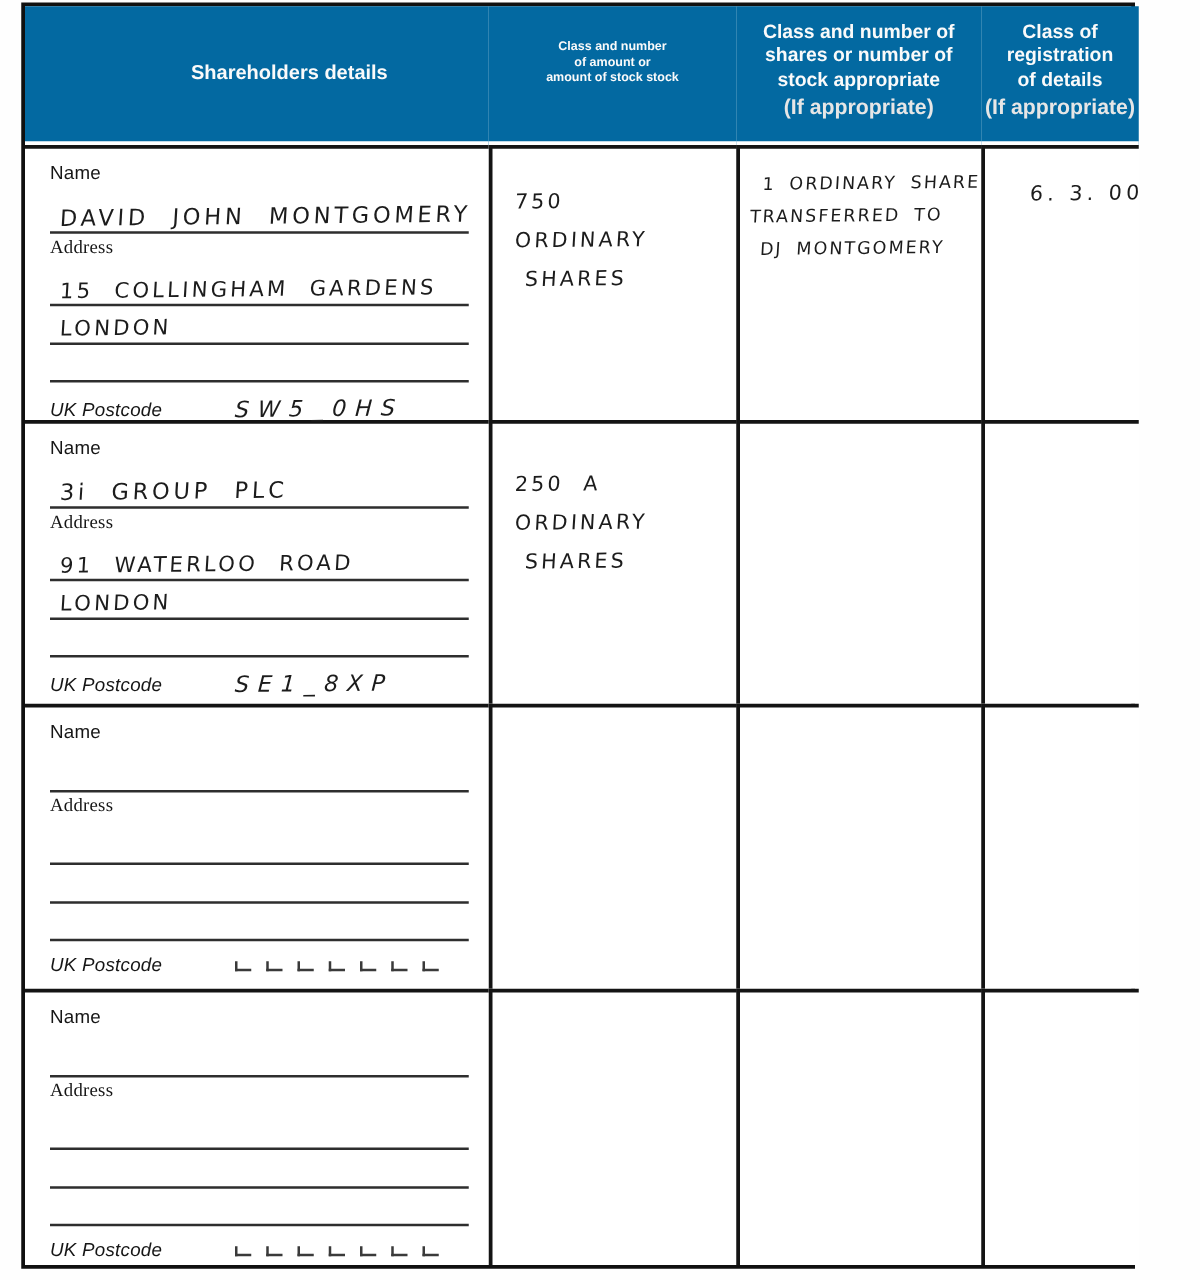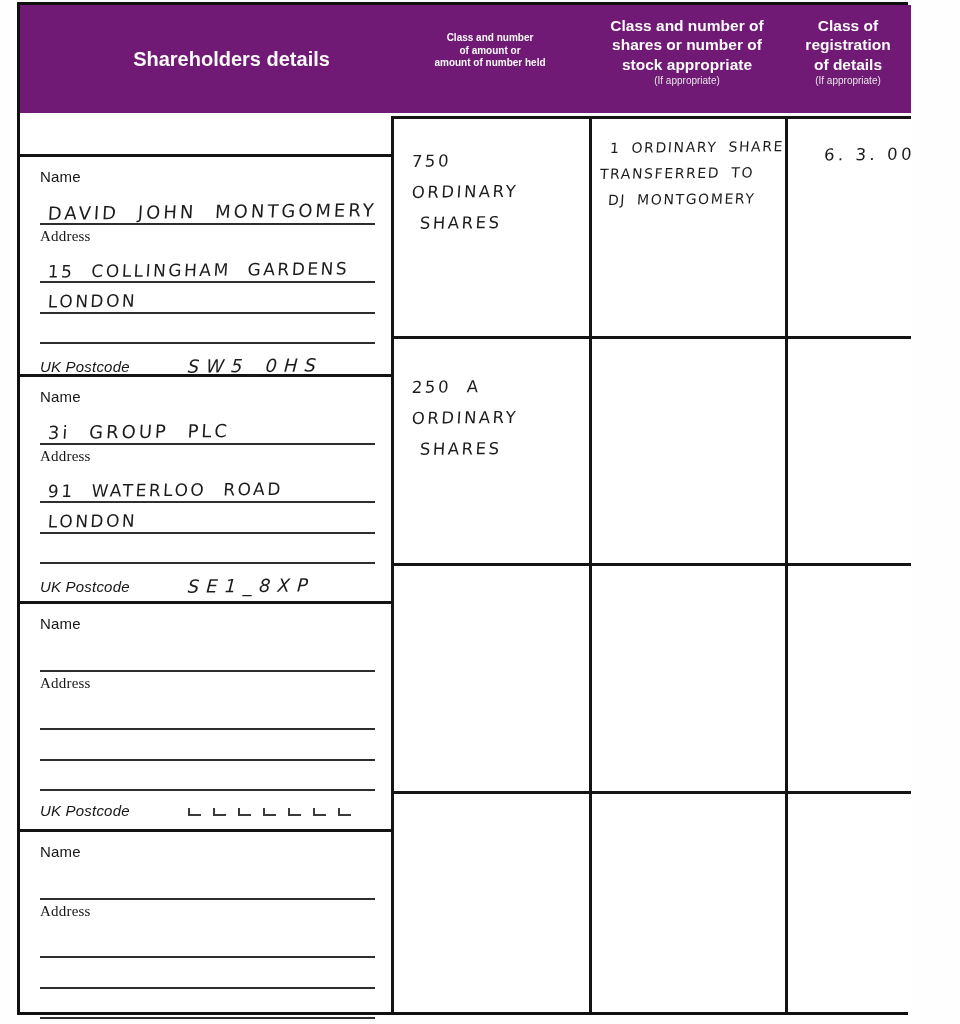--- a/index.html
+++ b/index.html
@@ -18,36 +18,36 @@
     top: 2px;
     width: 891px;
     display: grid;
     grid-template-columns: 371px 198px 196px 126px;
     grid-template-rows: 111px 220px 227px 228px 221px;
     border: 3px solid #101010;
     background: #ffffff;
   }
   
   .hc {
-    background: #701a75;
+    background: #0369a1;
     color: #fafafa;
     border-bottom: 3px solid #ffffff;
     font-weight: bold;
     text-align: center;
     line-height: 1.25;
     overflow: hidden;
   }
-  .hc.c0 { display: flex; align-items: center; justify-content: center; padding-left: 52px; font-size: 20px; }
+  .hc.c0 { display: flex; align-items: center; justify-content: center; padding-left: 52px; font-size: 16px; }
   .hc.c1 { padding-top: 27px; font-size: 10px; }
   .hc.c2 { padding-top: 11px; font-size: 15.5px; }
   .hc.c3 { padding-top: 11px; font-size: 15.5px; }
-  .hnote { font-weight: normal; font-size: 10px; color: #e6e6e6; margin-top: 1px; }
+  .hnote { font-weight: bold; font-size: 17px; color: #e6e6e6; margin-top: 1px; }
   
   .bc { background: #ffffff; border-top: 3px solid #141414; border-left: 3px solid #141414; }
-  .bc.c0 { border-left: none; margin-top: 38px; }
+  .bc.c0 { border-left: none; }
   
   .sd { padding: 11px 16px 0 20px; }
   .lbl { font-size: 15px; color: #161616; letter-spacing: .2px; }
   .wline {
     border-bottom: 2px solid #2e2e2e;
     display: flex;
     align-items: flex-end;
     padding-left: 8px;
     overflow: hidden;
   }
@@ -97,21 +97,21 @@
 
 <div class="page">
   <div class="form-table">
 
     <div class="hc c0">
       <div>Shareholders details</div>
     </div>
     <div class="hc c1">
       <div>Class and number</div>
       <div>of amount or</div>
-      <div>amount of number held</div>
+      <div>amount of stock stock</div>
     </div>
     <div class="hc c2">
       <div>Class and number of</div>
       <div>shares or number of</div>
       <div>stock appropriate</div>
       <div class="hnote">(If appropriate)</div>
     </div>
     <div class="hc c3">
       <div>Class of</div>
       <div>registration</div>

